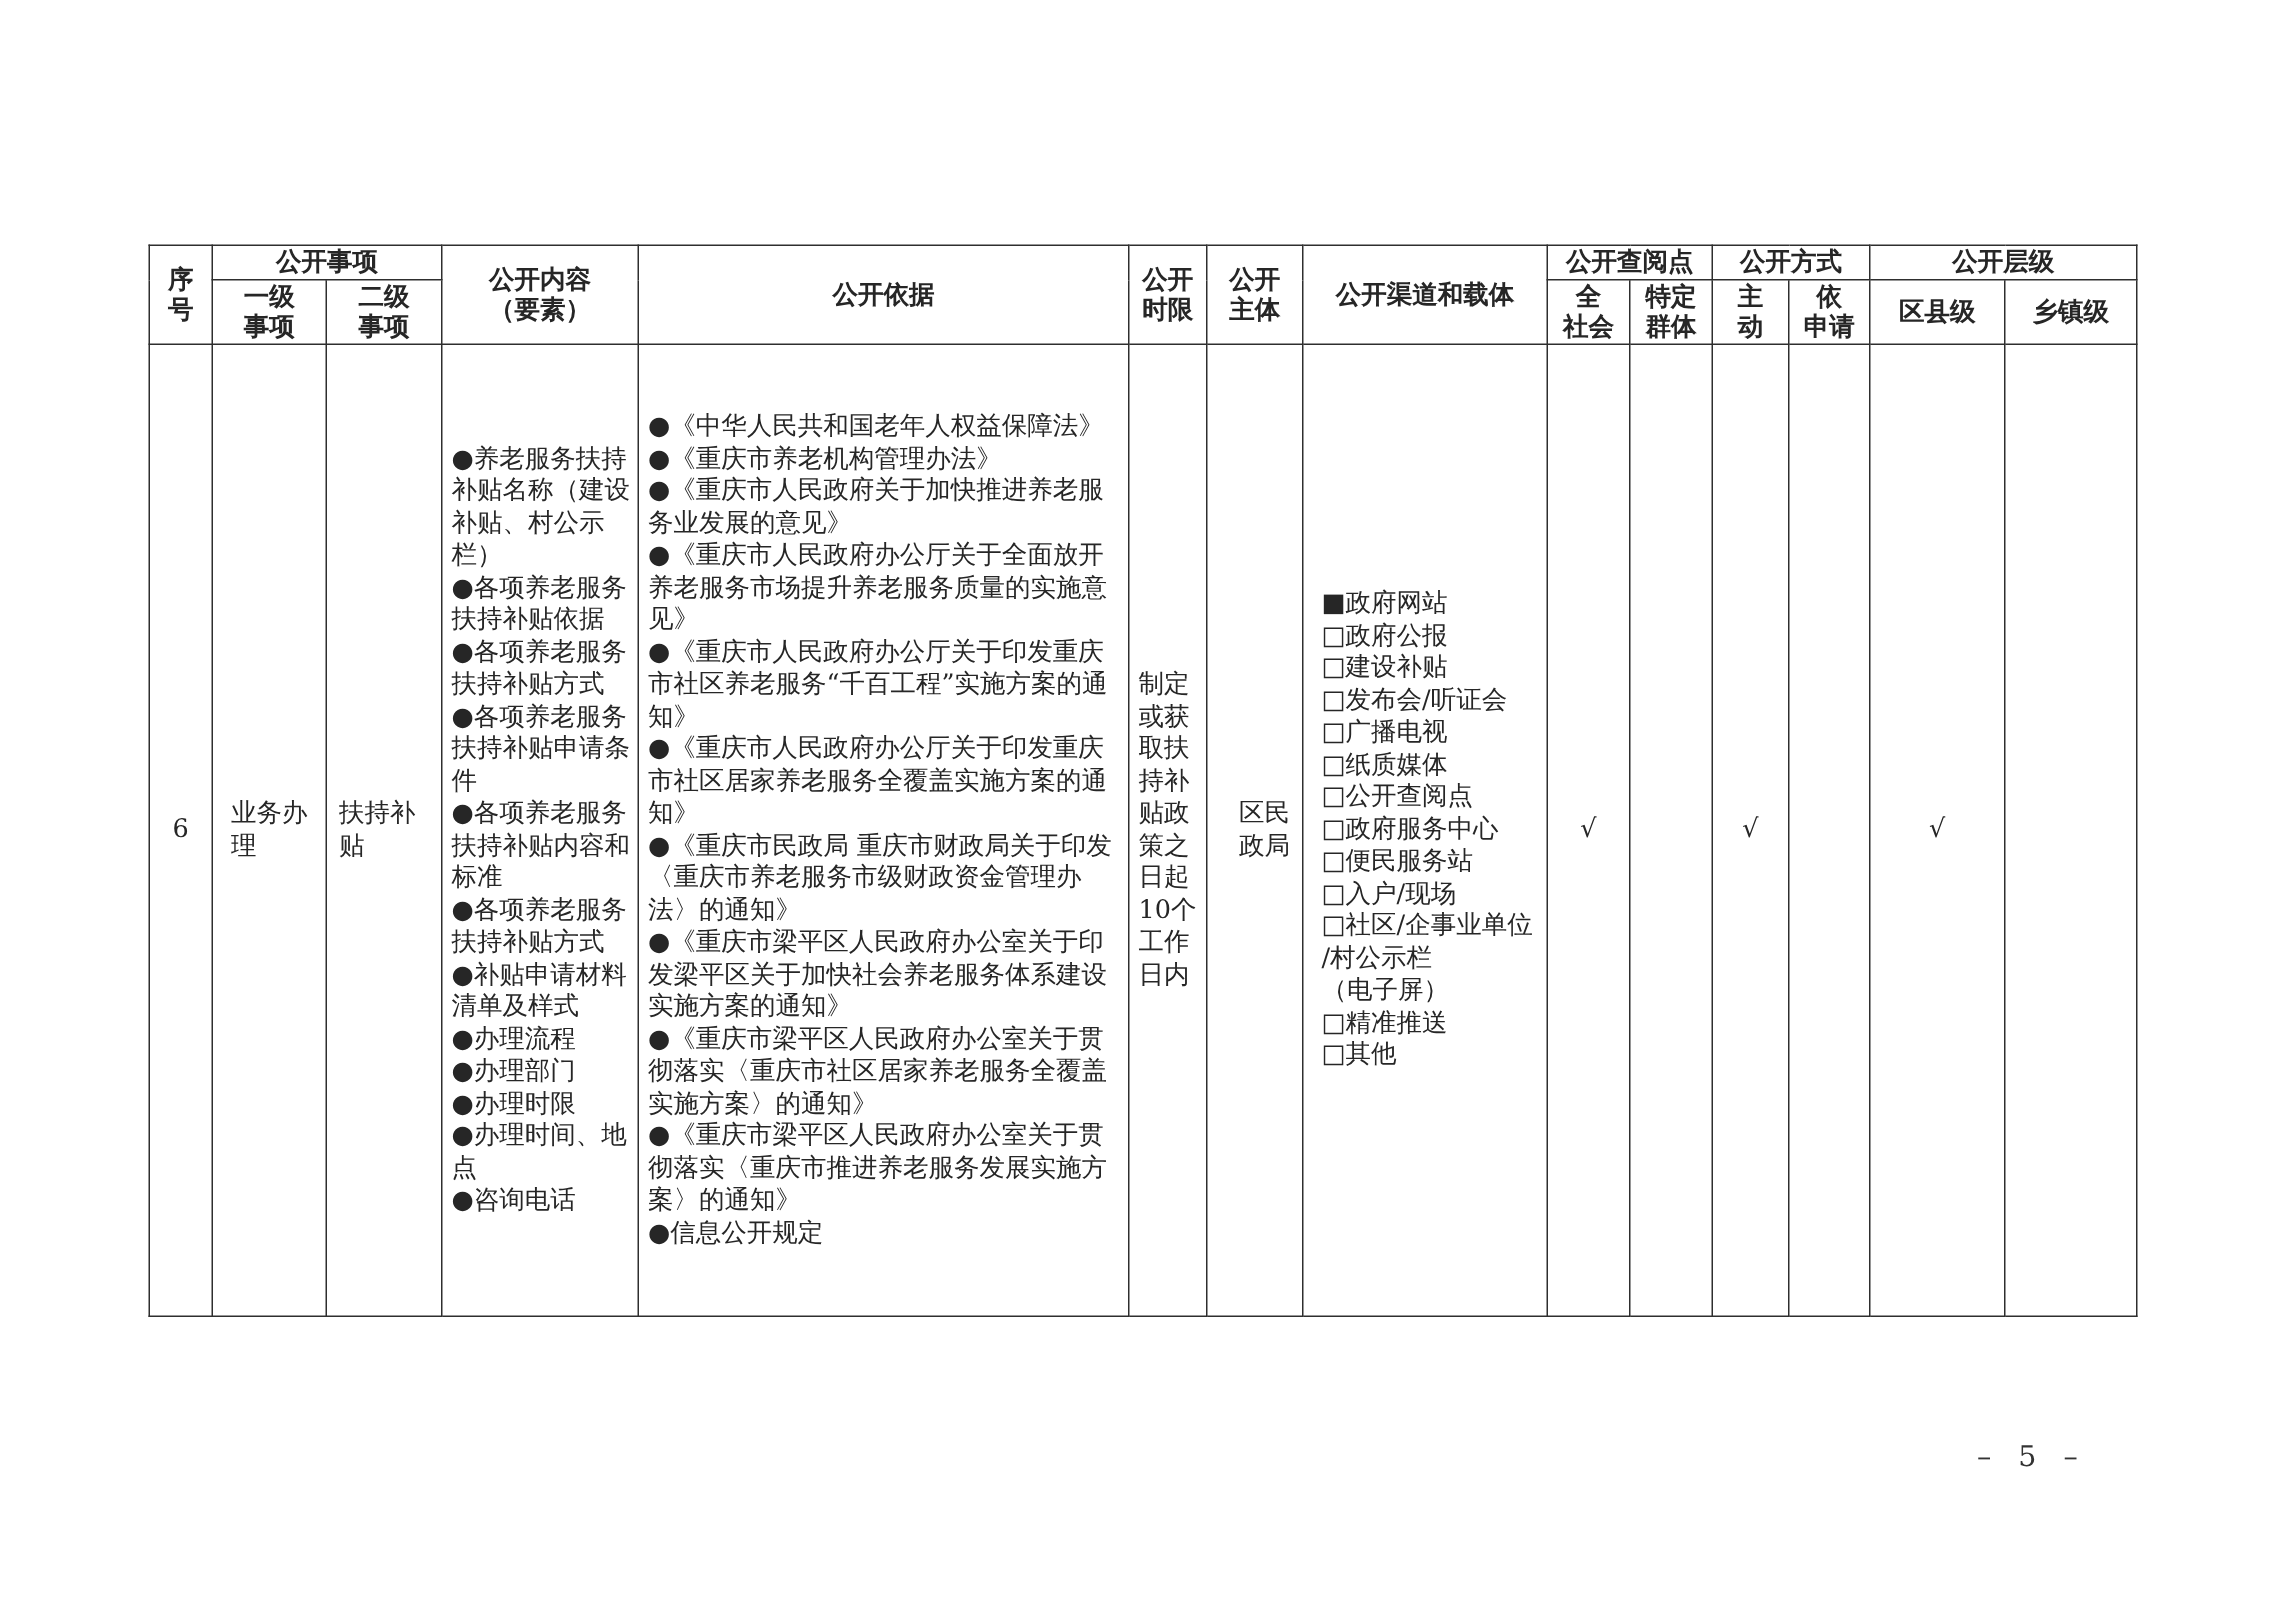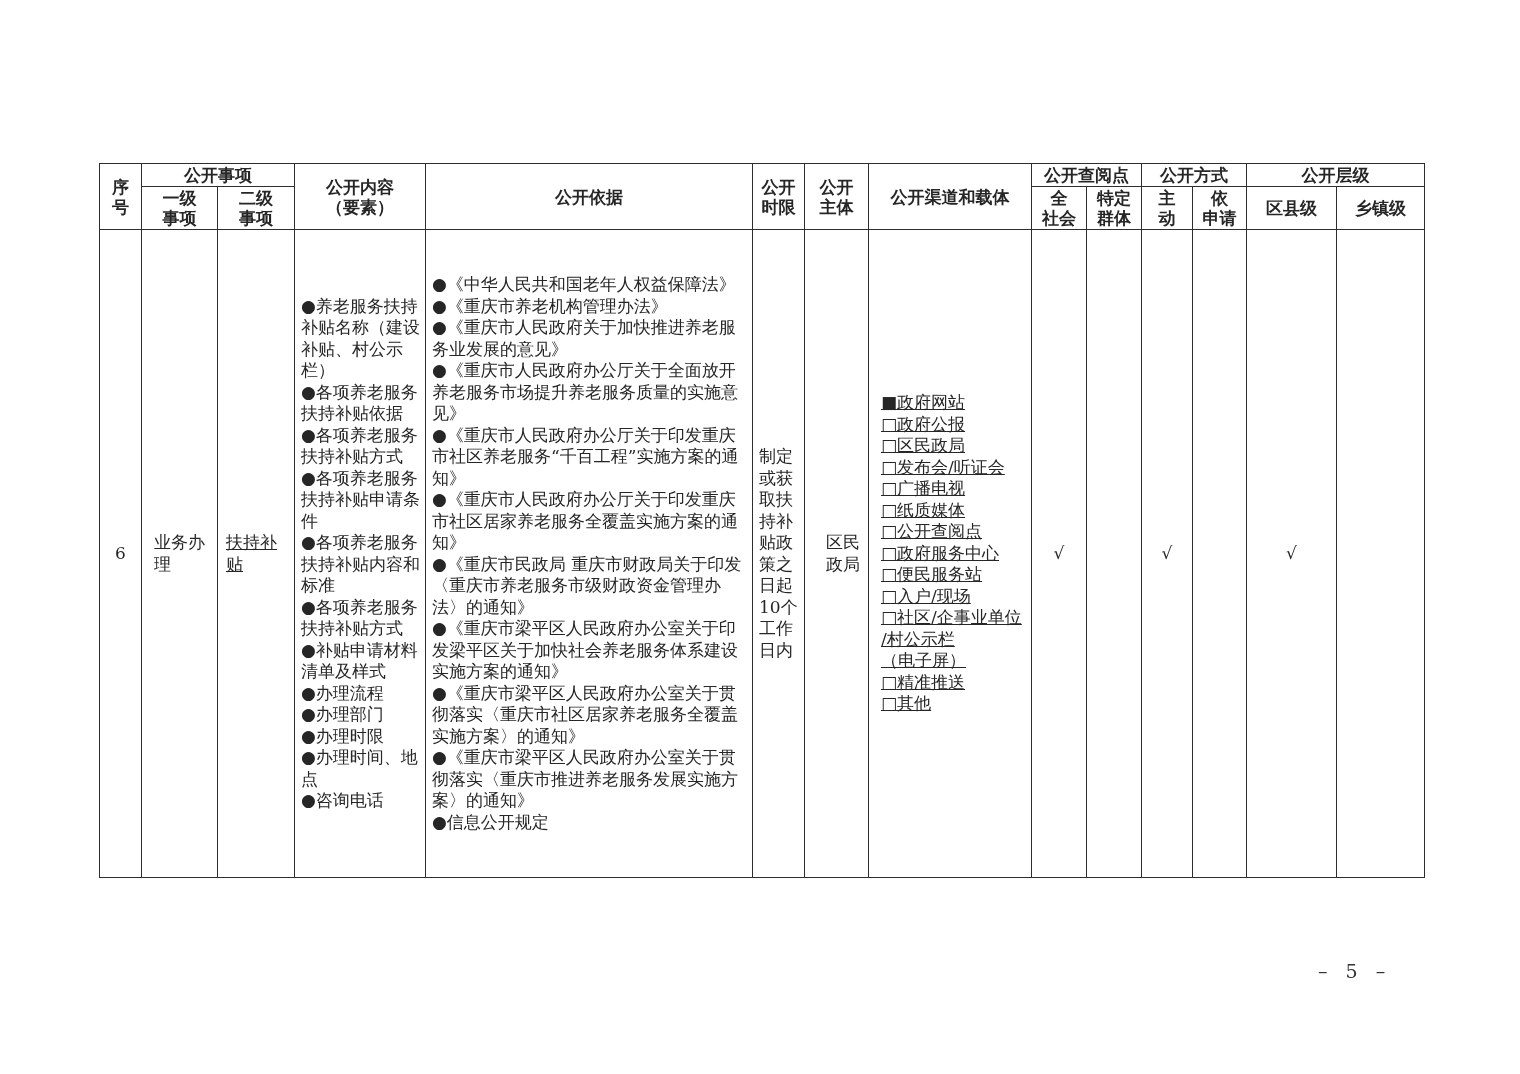--- a/index.html
+++ b/index.html
@@ -40,26 +40,26 @@
   .disclosure thead tr.hrow1 { height: 22px; }
   .disclosure thead tr.hrow2 { height: 41px; }
   .disclosure tbody tr { height: 648px; }
   .disclosure tbody td {
     font-size: 17px;
     line-height: 21.5px;
     vertical-align: middle;
   }
   .cell-serial   { text-align: center; }
   .cell-level1   { padding: 0 4px 0 12px; }
-  .cell-level2   { padding: 0 4px 0 8px; text-decoration: underline; }
+  .cell-level2   { padding: 0 4px 0 8px; }
   .cell-content  { padding: 0 4px 0 6px; }
   .cell-basis    { padding: 0 2px 0 6px; }
   .cell-time     { padding: 0 6px; }
   .cell-subject  { text-align: right; padding: 0 8px; }
-  .cell-channels { padding: 0 0 0 12px; text-decoration: underline; }
+  .cell-channels { padding: 0 0 0 12px; }
   .cell-check    { text-align: center; font-size: 17px; }
   .list-item     { white-space: pre-line; }
   .page-number {
     position: absolute;
     left: 1318px;
     top: 960px;
     font-size: 19px;
     color: #333333;
     letter-spacing: 2px;
     white-space: pre;
@@ -156,21 +156,21 @@
               <div class="list-item">●《重庆市梁平区人民政府办公室关于贯彻落实〈重庆市推进养老服务发展实施方案〉的通知》</div>
               <div class="list-item">●信息公开规定</div>
             </div>
         </td>
         <td class="cell-time">制定或获取扶持补贴政策之日起10个工作日内</td>
         <td class="cell-subject">区民政局</td>
         <td class="cell-channels">
           <div>
               <div class="list-item">■政府网站</div>
               <div class="list-item">□政府公报</div>
-              <div class="list-item">□区民政局</div>
+              <div class="list-item">□建设补贴</div>
               <div class="list-item">□发布会/听证会</div>
               <div class="list-item">□广播电视</div>
               <div class="list-item">□纸质媒体</div>
               <div class="list-item">□公开查阅点</div>
               <div class="list-item">□政府服务中心</div>
               <div class="list-item">□便民服务站</div>
               <div class="list-item">□入户/现场</div>
               <div class="list-item">□社区/企事业单位
 /村公示栏
 （电子屏）</div>

